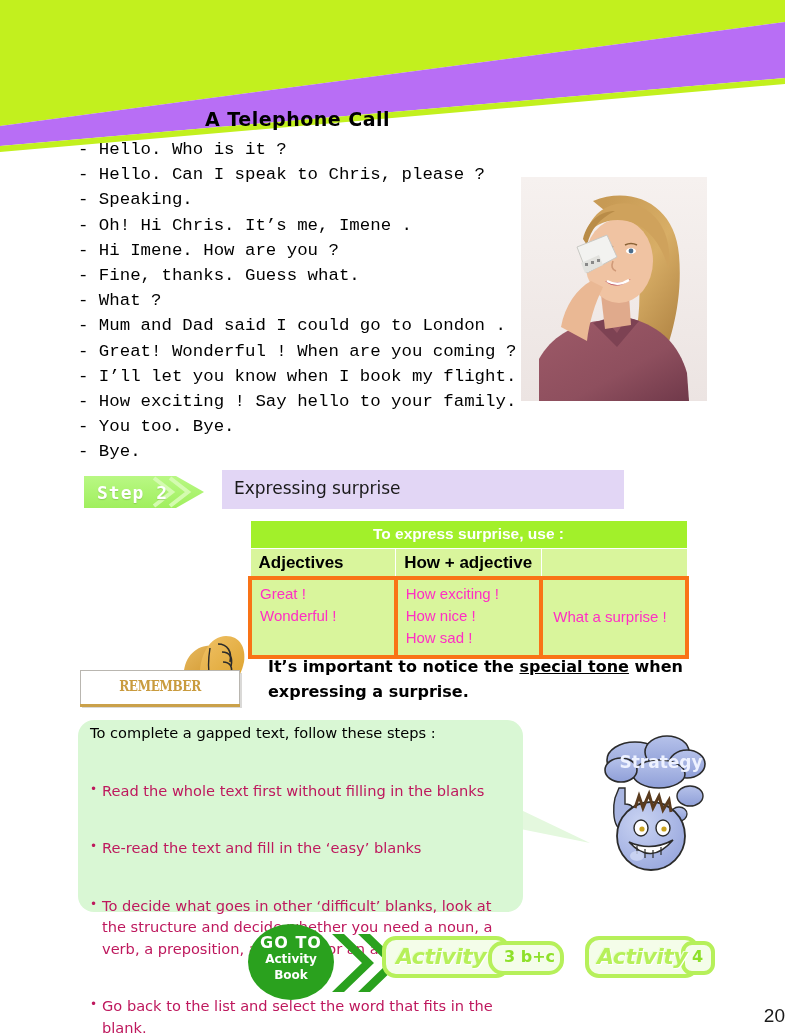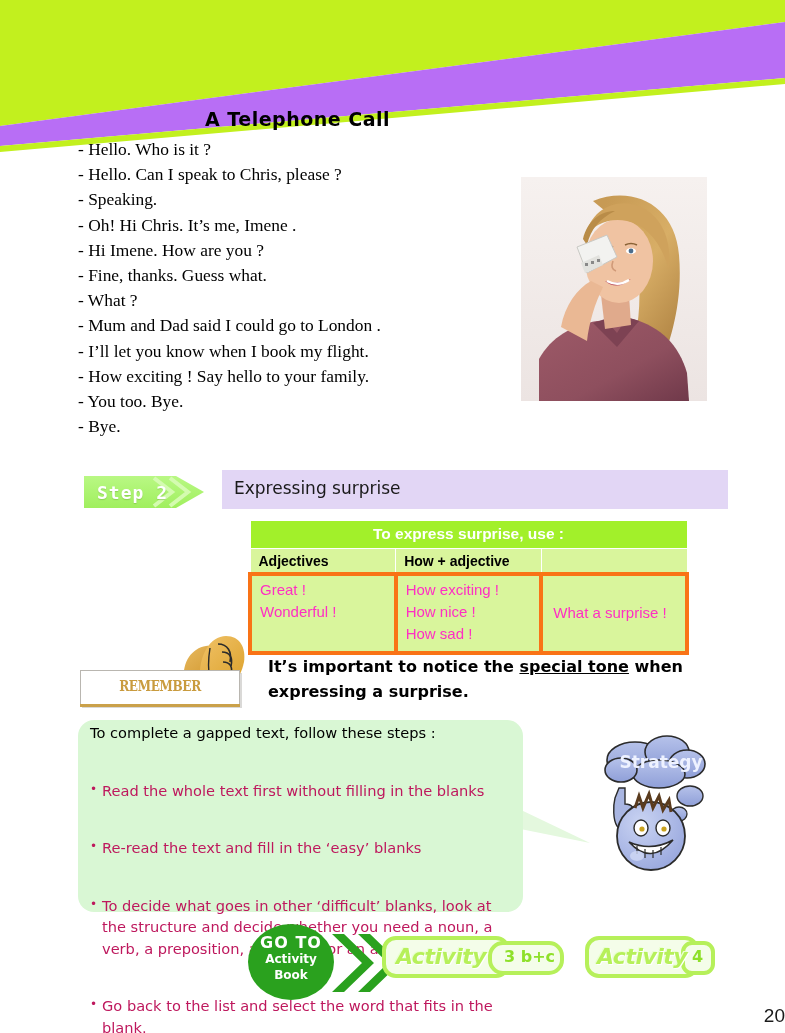--- a/index.html
+++ b/index.html
@@ -38,21 +38,21 @@
   }
 
   
   .dialogue {
     position: absolute;
     top: 137px;
     left: 78px;
     width: 440px;
   }
   .dialogue-line {
-    font-family: Liberation Serif, serif;
+    font-family: Liberation Mono, monospace;
     font-size: 17.4px;
     line-height: 25.2px;
     color: #000000;
     white-space: nowrap;
   }
 
   
   .photo {
     position: absolute;
     top: 177px;
@@ -88,21 +88,21 @@
     font-size: 18px;
     font-weight: bold;
     color: #ffffff;
     letter-spacing: 1px;
     text-shadow: 0 1px 1px rgba(120,180,70,0.55);
   }
   .step-bar {
     position: absolute;
     left: 222px;
     top: 0px;
-    width: 506px;
+    width: 402px;
     height: 39px;
     background: #e2d6f5;
   }
   .step-bar-label {
     position: absolute;
     left: 12px;
     top: 8px;
     font-family: "DejaVu Sans", sans-serif;
     font-size: 17px;
     color: #1a1a1a;
@@ -124,21 +124,21 @@
     font-size: 15.5px;
     font-weight: bold;
     text-align: center;
     padding: 4px 0 5px 0;
     border: 1px solid #ffffff;
   }
   .surprise-table th.col-head {
     background: #d9f59c;
     color: #000000;
     font-family: "Liberation Sans", sans-serif;
-    font-size: 14px;
+    font-size: 17px;
     font-weight: bold;
     text-align: left;
     padding: 4px 0 3px 8px;
     border: 1px solid #ffffff;
   }
   .surprise-table td {
     background: #d9f59c;
     color: #ff2ec4;
     font-family: "Liberation Sans", sans-serif;
     font-size: 15px;
@@ -367,20 +367,21 @@
 
 <div class="dialogue">
   <div class="dialogue-line">- Hello. Who is it ?</div>
   <div class="dialogue-line">- Hello. Can I speak to Chris, please ?</div>
   <div class="dialogue-line">- Speaking.</div>
   <div class="dialogue-line">- Oh! Hi Chris. It’s me, Imene .</div>
   <div class="dialogue-line">- Hi Imene. How are you ?</div>
   <div class="dialogue-line">- Fine, thanks. Guess what.</div>
   <div class="dialogue-line">- What ?</div>
   <div class="dialogue-line">- Mum and Dad said I could go to London .</div>
+  <div class="dialogue-line">-  Great! Wonderful ! When are you coming ?</div>
   <div class="dialogue-line">-  I’ll let you know when I book my flight.</div>
   <div class="dialogue-line">-  How exciting ! Say hello to your family.</div>
   <div class="dialogue-line">-  You too. Bye.</div>
   <div class="dialogue-line">-  Bye.</div>
 </div>
 
 <div class="photo">
   <svg width="186" height="224" viewBox="0 0 186 224">
     <defs>
       <linearGradient id="bgg" x1="0" y1="0" x2="0" y2="1">

